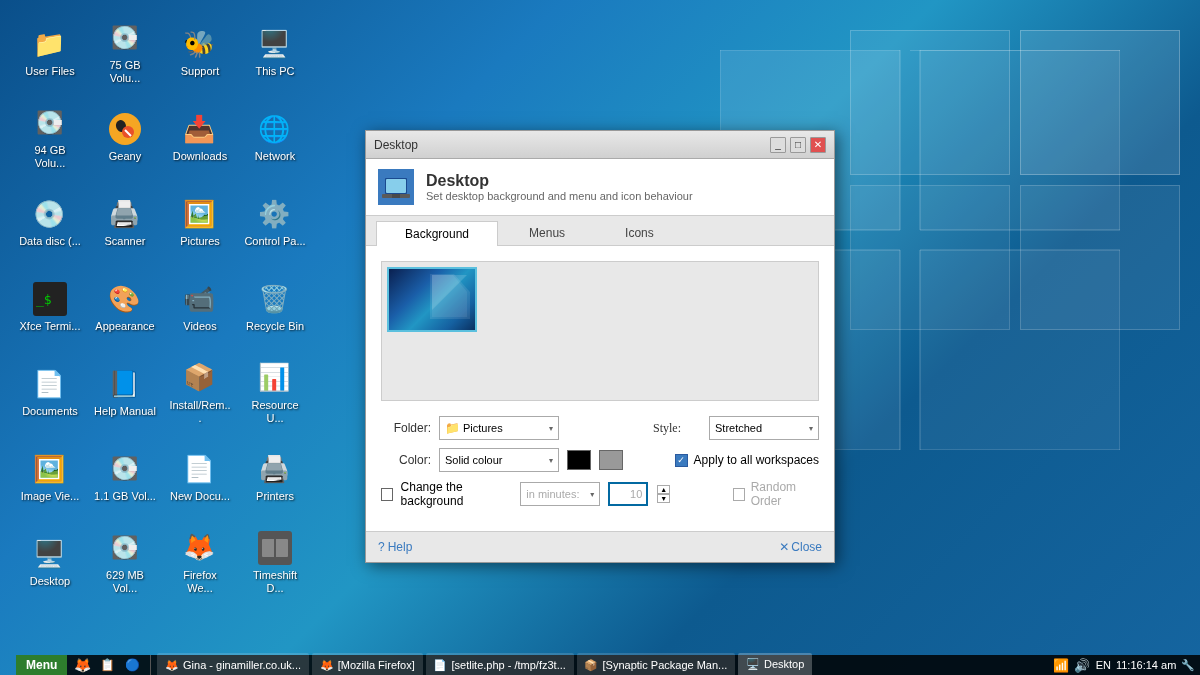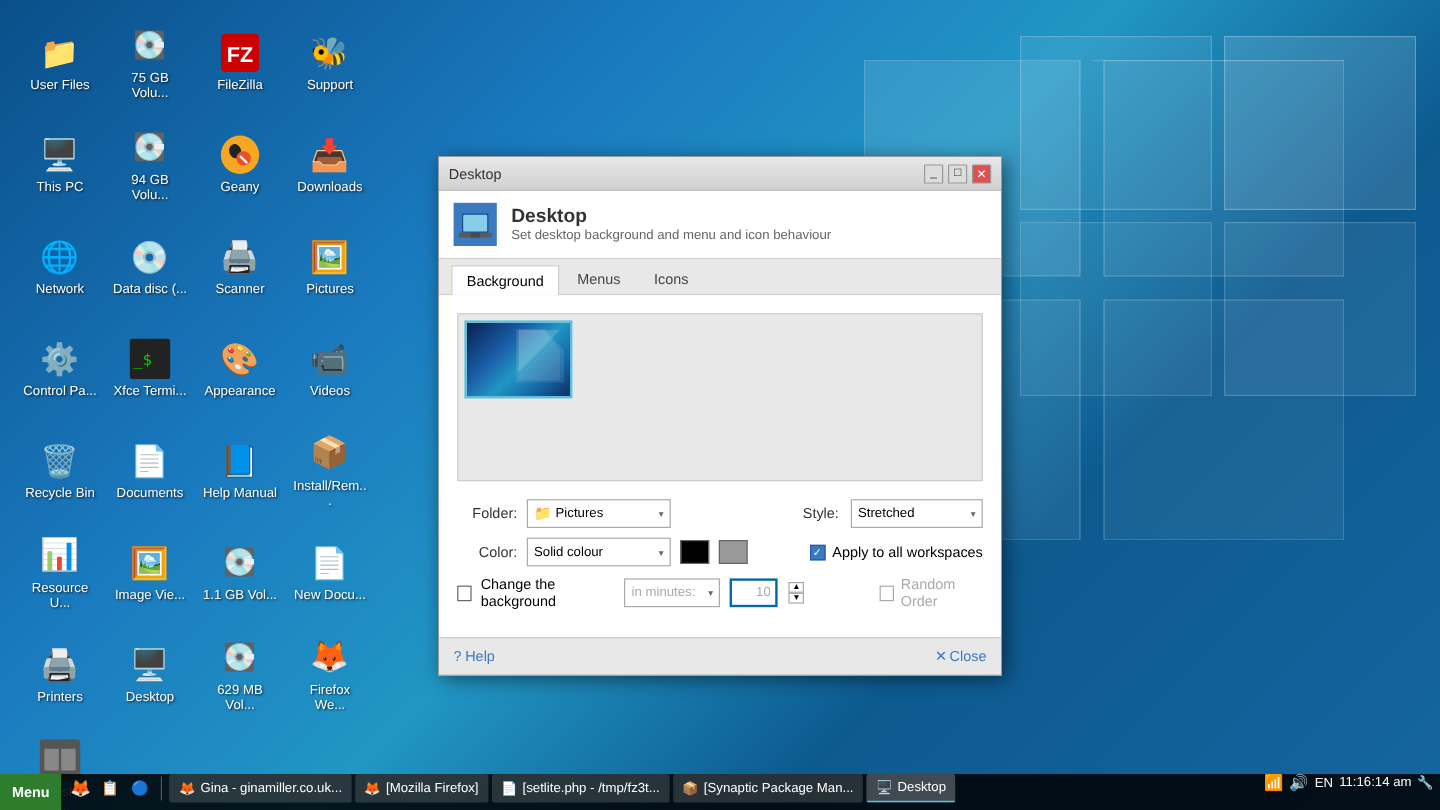--- a/index.html
+++ b/index.html
@@ -78,26 +78,26 @@
       text-shadow: 1px 1px 2px rgba(0,0,0,0.8);
       line-height: 1.2;
       word-break: break-word;
       max-width: 65px;
     }
 
     
     .taskbar {
       position: absolute;
       bottom: 0;
-      left: 0;
+      left: 16px;
       right: 0;
-      height: 30px;
+      height: 20px;
       background: rgba(0,0,0,0.85);
       display: flex;
-      align-items: flex-start;
+      align-items: center;
       z-index: 100;
     }
 
     .taskbar-start {
       background: #2d7d2d;
       color: white;
       padding: 0 10px;
       height: 100%;
       display: flex;
       align-items: center;
@@ -244,21 +244,21 @@
 
     .dialog-tabs {
       display: flex;
       background: #e8e8e8;
       border-bottom: 1px solid #ccc;
       padding: 0 10px;
       padding-top: 4px;
     }
 
     .dialog-tab {
-      padding: 5px 12px;
+      padding: 5px 28px;
       font-size: 12px;
       cursor: pointer;
       color: #444;
       border: 1px solid transparent;
       border-bottom: none;
       margin-right: 2px;
       background: #e8e8e8;
     }
 
     .dialog-tab.active {
@@ -481,29 +481,20 @@
 
     <div class="desktop-icon">
       <div class="icon-img">📁</div>
       <div class="icon-label">User Files</div>
     </div>
     <div class="desktop-icon">
       <div class="icon-img" style="font-size:22px;">💽</div>
       <div class="icon-label">75 GB Volu...</div>
     </div>
     <div class="desktop-icon">
-      <div class="icon-img">
-        <svg width="32" height="32" viewBox="0 0 32 32">
-          <rect width="32" height="32" rx="4" fill="#cc0000"></rect>
-          <text x="5" y="24" font-size="18" fill="white" font-weight="bold">FZ</text>
-        </svg>
-      </div>
-      <div class="icon-label">FileZilla</div>
-    </div>
-    <div class="desktop-icon">
       <div class="icon-img">🐝</div>
       <div class="icon-label">Support</div>
     </div>
 
     <div class="desktop-icon">
       <div class="icon-img">🖥️</div>
       <div class="icon-label">This PC</div>
     </div>
     <div class="desktop-icon">
       <div class="icon-img" style="font-size:22px;">💽</div>
@@ -676,21 +667,21 @@
 
       <div class="form-row">
         <div class="form-label">Folder:</div>
         <div class="form-select form-select-folder">
           <span style="font-size:12px;">📁</span>
           <span style="flex:1;padding-left:3px;">Pictures</span>
           <span class="select-arrow">▾</span>
         </div>
 
         <div style="flex:1;"></div>
-        <div class="form-label" style="width:auto;margin-right:2px;">Style:</div>
+        <div class="form-label" style="width:auto;margin-right:20px;font-family:Liberation Serif, serif;">Style:</div>
         <div class="form-select form-select-style">
           <span style="flex:1;">Stretched</span>
           <span class="select-arrow">▾</span>
         </div>
       </div>
 
       <div class="form-row">
         <div class="form-label">Color:</div>
         <div class="form-select form-select-color">
           <span style="flex:1;">Solid colour</span>

